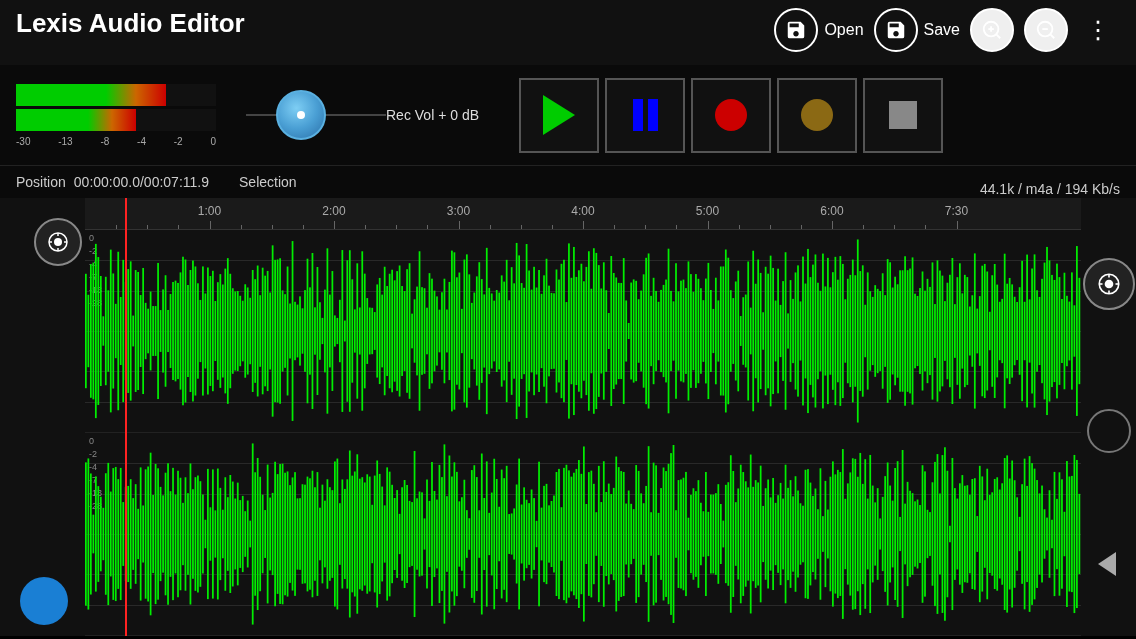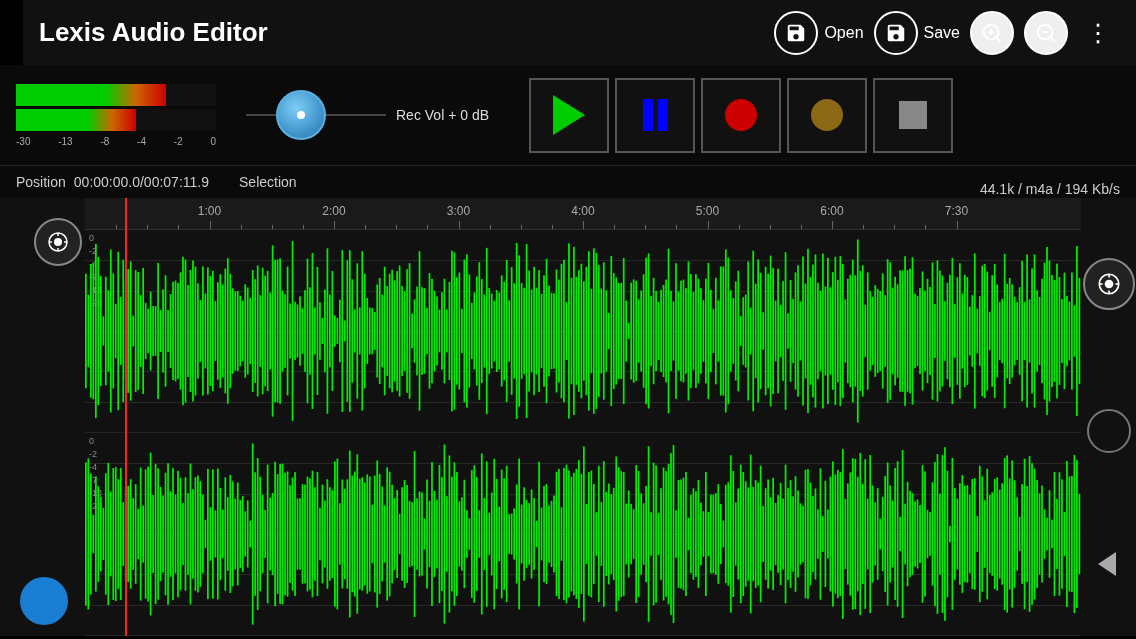--- a/index.html
+++ b/index.html
@@ -9,25 +9,24 @@
       font-family: Arial, sans-serif;
       width: 1136px;
       height: 639px;
       overflow: hidden;
       position: relative;
     }
 
     
     .header {
       display: flex;
-      align-items: center;
+      align-items: flex-start;
       padding: 8px 16px;
       background: #111;
       height: 65px;
-      margin-left: 23px;
     }
     .app-title {
       font-size: 26px;
       font-weight: bold;
       color: #fff;
       flex: 1;
     }
     .header-actions {
       display: flex;
       align-items: center;
@@ -97,21 +96,21 @@
     .vu-labels {
       display: flex;
       justify-content: space-between;
       font-size: 10px;
       color: #aaa;
       margin-top: 2px;
     }
     .rec-vol-slider {
       display: flex;
       align-items: center;
-      gap: 10px;
+      gap: 0;
       margin-left: 10px;
     }
     .slider-knob {
       width: 50px;
       height: 50px;
       border-radius: 50%;
       background: radial-gradient(circle at 40% 35%, #7ecef4, #4a9fd4 50%, #2a6fa8);
       border: 2px solid #5ab0e0;
       position: relative;
       cursor: pointer;

